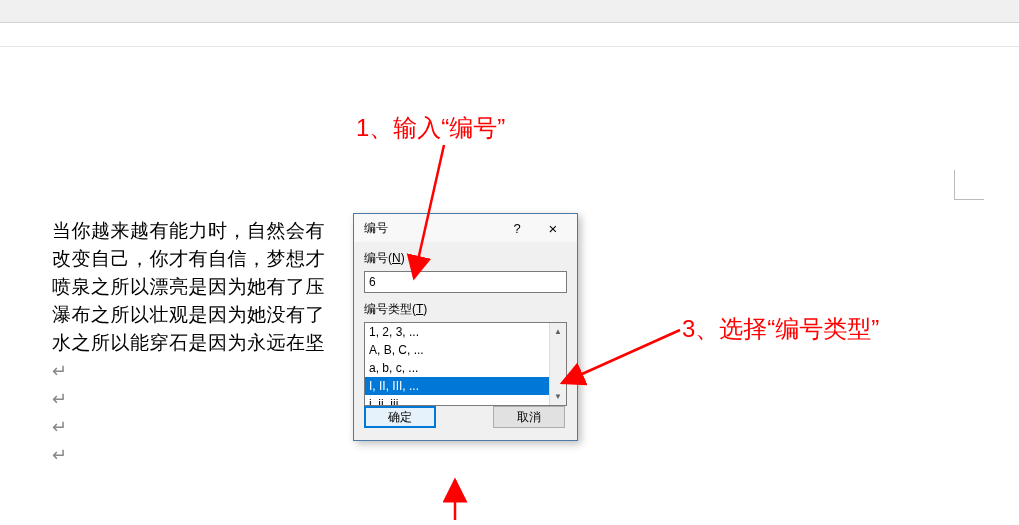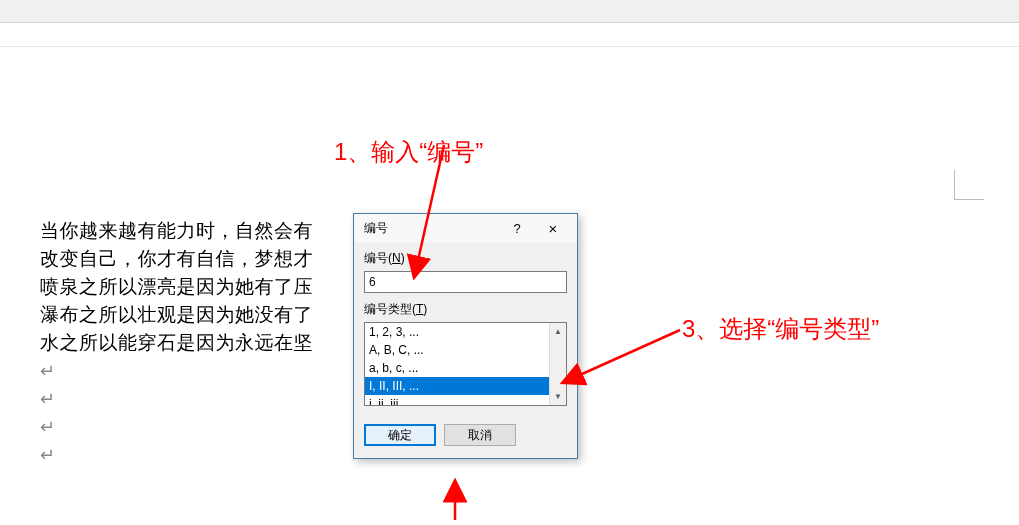--- a/index.html
+++ b/index.html
@@ -29,21 +29,21 @@
     .margin-marker {
       position: absolute;
       right: 35px;
       top: 170px;
       width: 30px;
       height: 30px;
       border-left: 1px solid #bbb;
       border-bottom: 1px solid #bbb;
     }
     .doc-body {
-      padding: 170px 40px 0 40px;
+      padding: 170px 40px 0 52px;
       position: relative;
     }
     .doc-text {
       font-family: "SimSun", serif;
       font-size: 19px;
       line-height: 28px;
       color: #000;
       letter-spacing: 0.5px;
     }
     .doc-line {
@@ -143,23 +143,22 @@
       line-height: 16px;
       color: #000;
       white-space: nowrap;
     }
     .list-option.selected {
       background: #0078d7;
       color: #fff;
     }
     .buttons {
       display: flex;
-      justify-content: flex-start;
+      justify-content: space-between;
       gap: 8px;
-      margin-top: 18px;
       padding-right: 2px;
     }
     .btn {
       width: 72px;
       height: 22px;
       font-size: 12px;
       background: #e1e1e1;
       border: 1px solid #adadad;
       display:flex;
       align-items:center;
@@ -170,21 +169,21 @@
       background: #e5f1fb;
     }
     
     .anno {
       position: absolute;
       color: #ff0000;
       font-size: 24px;
       font-family: "Microsoft YaHei", sans-serif;
       white-space: nowrap;
     }
-    .anno1 { left: 334px; top: 112px; margin-top: 24px; }
+    .anno1 { left: 356px; top: 112px; }
     .anno2 { left: 682px; top: 313px; }
     .arrow-svg {
       position: absolute;
       pointer-events: none;
     }
   </style>
 </head>
 <body>
 
 <div class="ribbon-area"></div>

